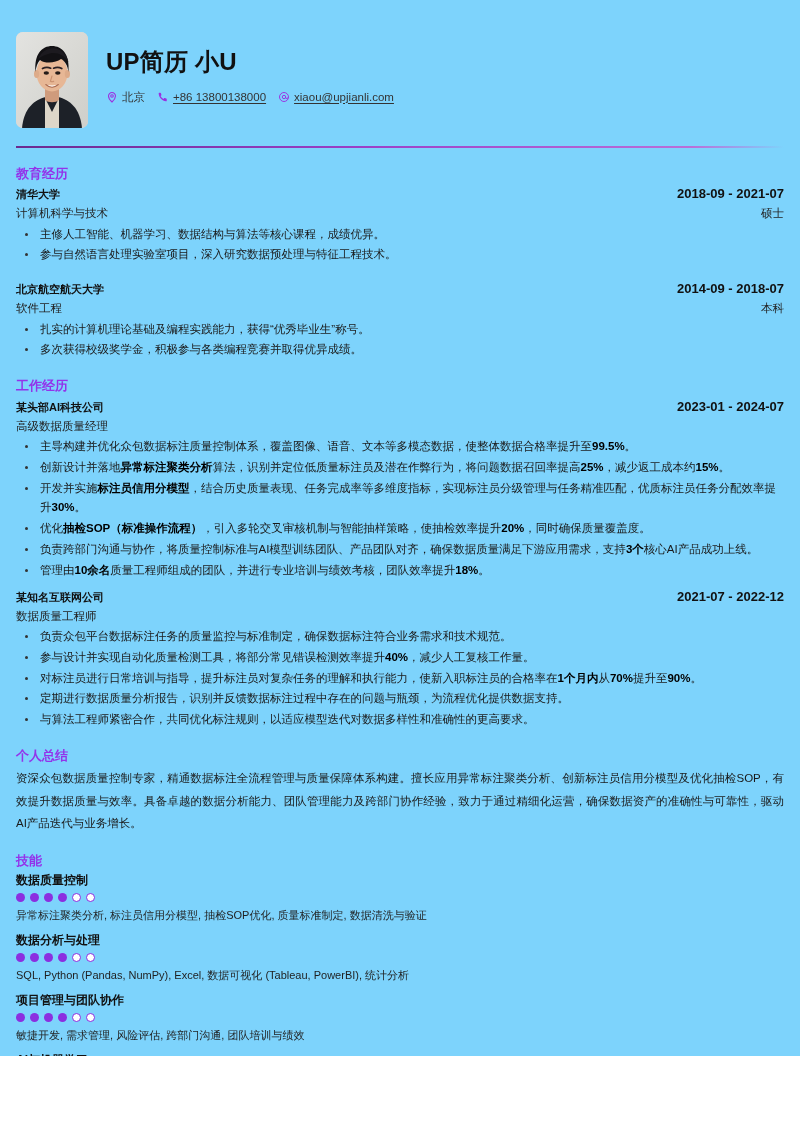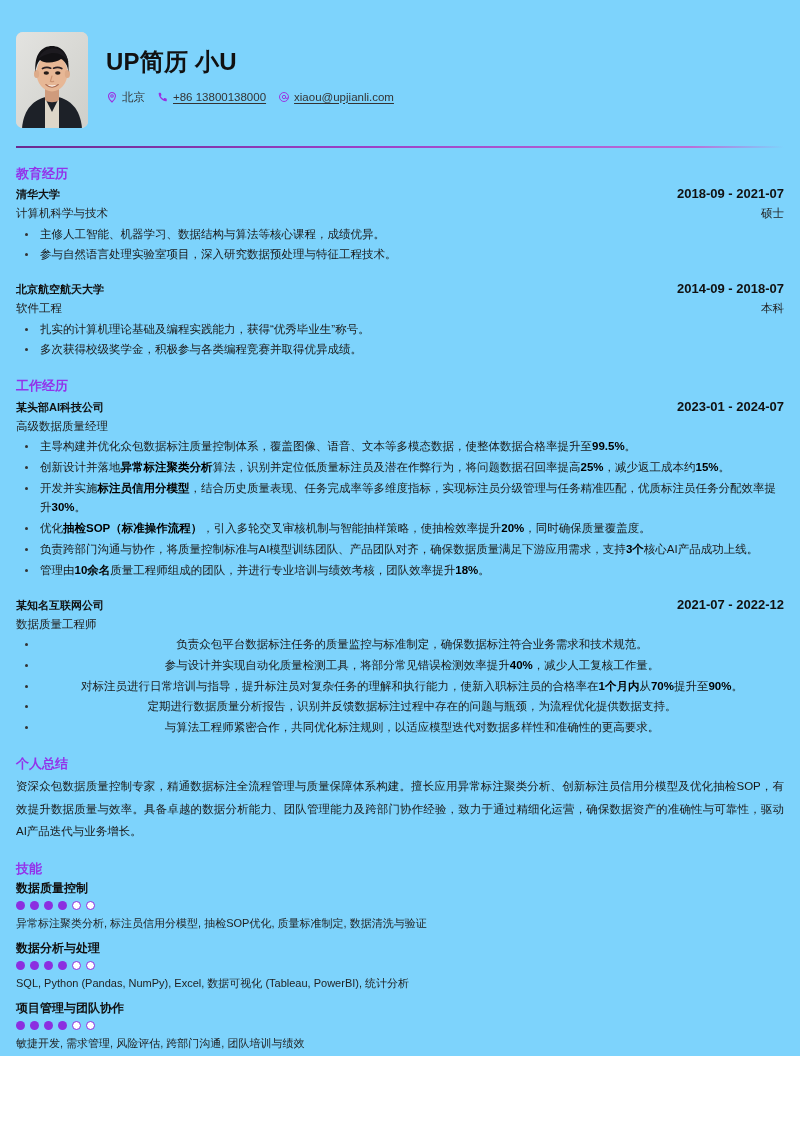--- a/index.html
+++ b/index.html
@@ -333,21 +333,21 @@
       <ul class="bullets">
         <li>主导构建并优化众包数据标注质量控制体系，覆盖图像、语音、文本等多模态数据，使整体数据合格率提升至<b>99.5%</b>。</li>
         <li>创新设计并落地<b>异常标注聚类分析</b>算法，识别并定位低质量标注员及潜在作弊行为，将问题数据召回率提高<b>25%</b>，减少返工成本约<b>15%</b>。</li>
         <li>开发并实施<b>标注员信用分模型</b>，结合历史质量表现、任务完成率等多维度指标，实现标注员分级管理与任务精准匹配，优质标注员任务分配效率提升<b>30%</b>。</li>
         <li>优化<b>抽检SOP（标准操作流程）</b>，引入多轮交叉审核机制与智能抽样策略，使抽检效率提升<b>20%</b>，同时确保质量覆盖度。</li>
         <li>负责跨部门沟通与协作，将质量控制标准与AI模型训练团队、产品团队对齐，确保数据质量满足下游应用需求，支持<b>3个</b>核心AI产品成功上线。</li>
         <li>管理由<b>10余名</b>质量工程师组成的团队，并进行专业培训与绩效考核，团队效率提升<b>18%</b>。</li>
       </ul>
     </div>
 
-    <div class="entry" style="margin-top:14px;text-align:center;">
+    <div class="entry" style="margin-top:6px;">
       <div class="entry-head">
         <div class="entry-org">某知名互联网公司</div>
         <div class="entry-date">2021-07 - 2022-12</div>
       </div>
       <div class="entry-sub">
         <div class="entry-role">数据质量工程师</div>
       </div>
       <ul class="bullets">
         <li>负责众包平台数据标注任务的质量监控与标准制定，确保数据标注符合业务需求和技术规范。</li>
         <li>参与设计并实现自动化质量检测工具，将部分常见错误检测效率提升<b>40%</b>，减少人工复核工作量。</li>

